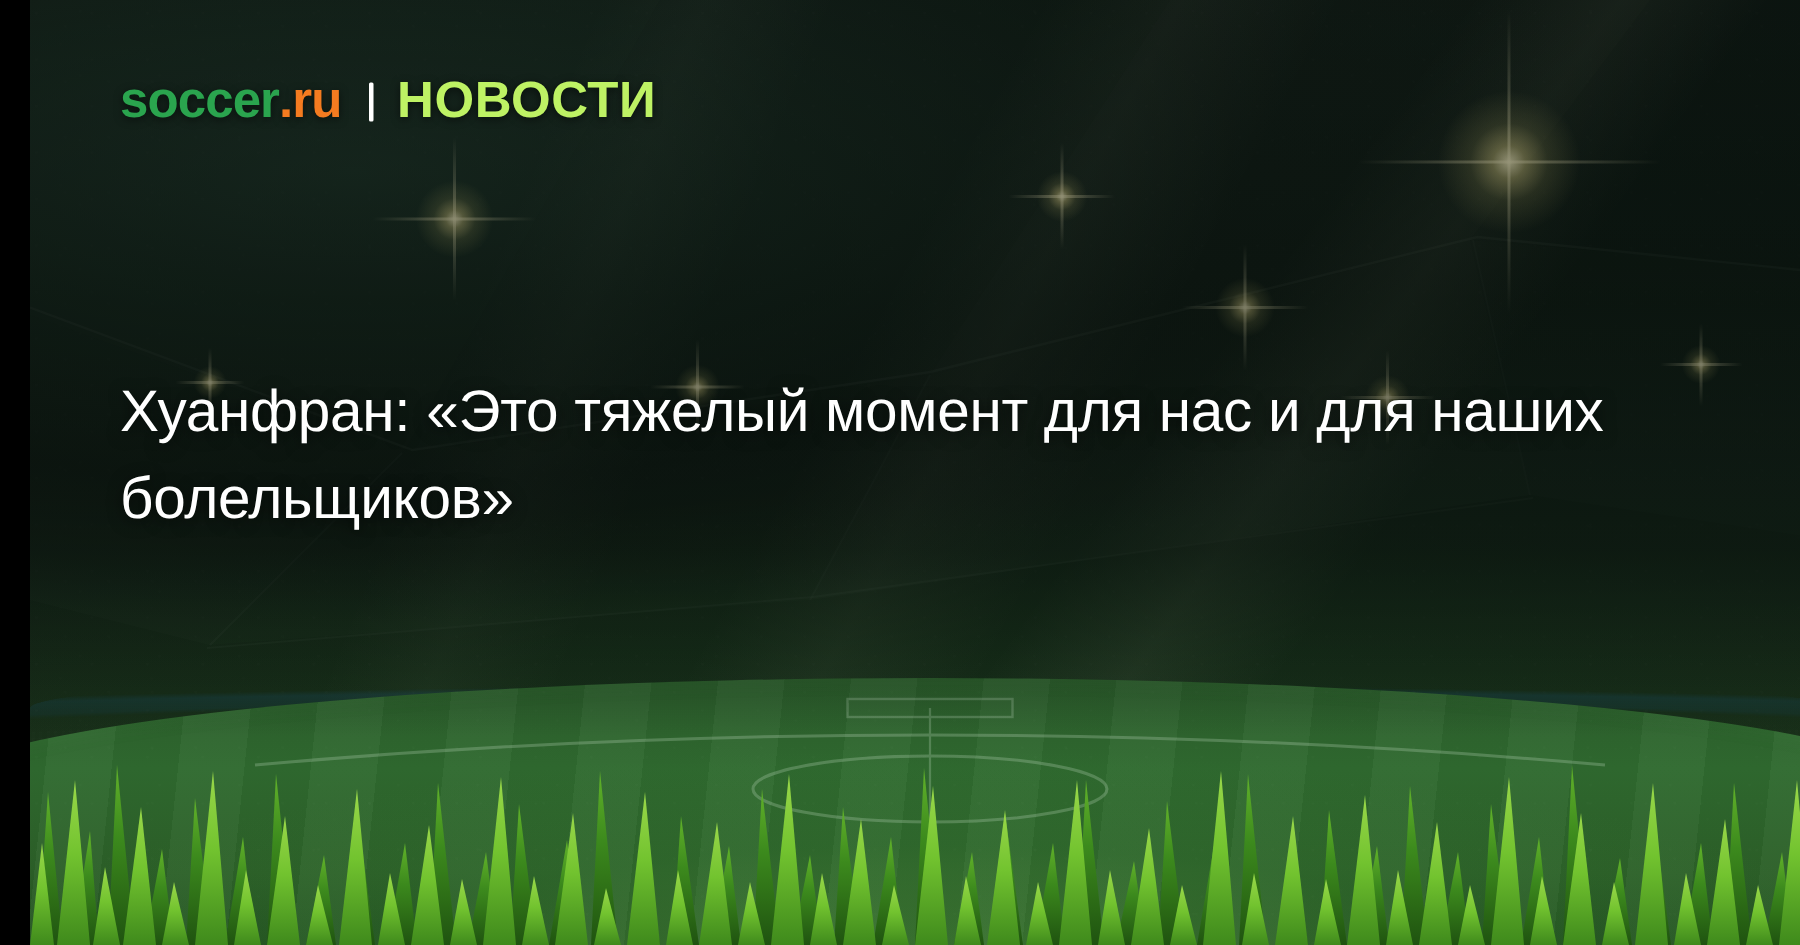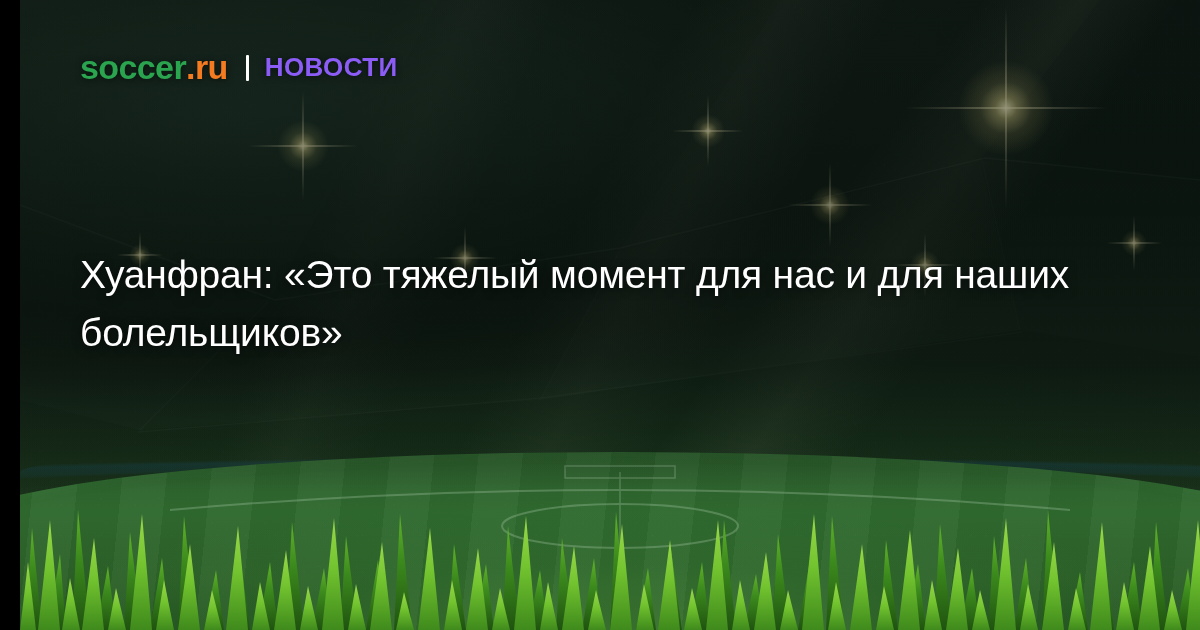--- a/index.html
+++ b/index.html
@@ -129,21 +129,21 @@
   }
   .brand .word-soccer { color: #2aa44e; }
   .brand .word-ru { color: #f47b20; text-align: center; }
   .brand .sep {
     display: inline-block;
     width: 3px; height: 26px;
     background: #ffffff;
     margin: 0 16px 0 18px;
     border-radius: 1px;
   }
-  .brand .section { color: #8b5cf6; font-weight: 700; letter-spacing: 0.4px; font-size: 26px; }
+  .brand .section { color: #bef264; font-weight: 700; letter-spacing: 0.4px; font-size: 34px; }
 
   .headline {
     position: absolute;
     left: 60px; top: 246px;
     width: 1060px;
     color: #ffffff;
     font-size: 39px;
     font-weight: 400;
     line-height: 58px;
     letter-spacing: -0.2px;

